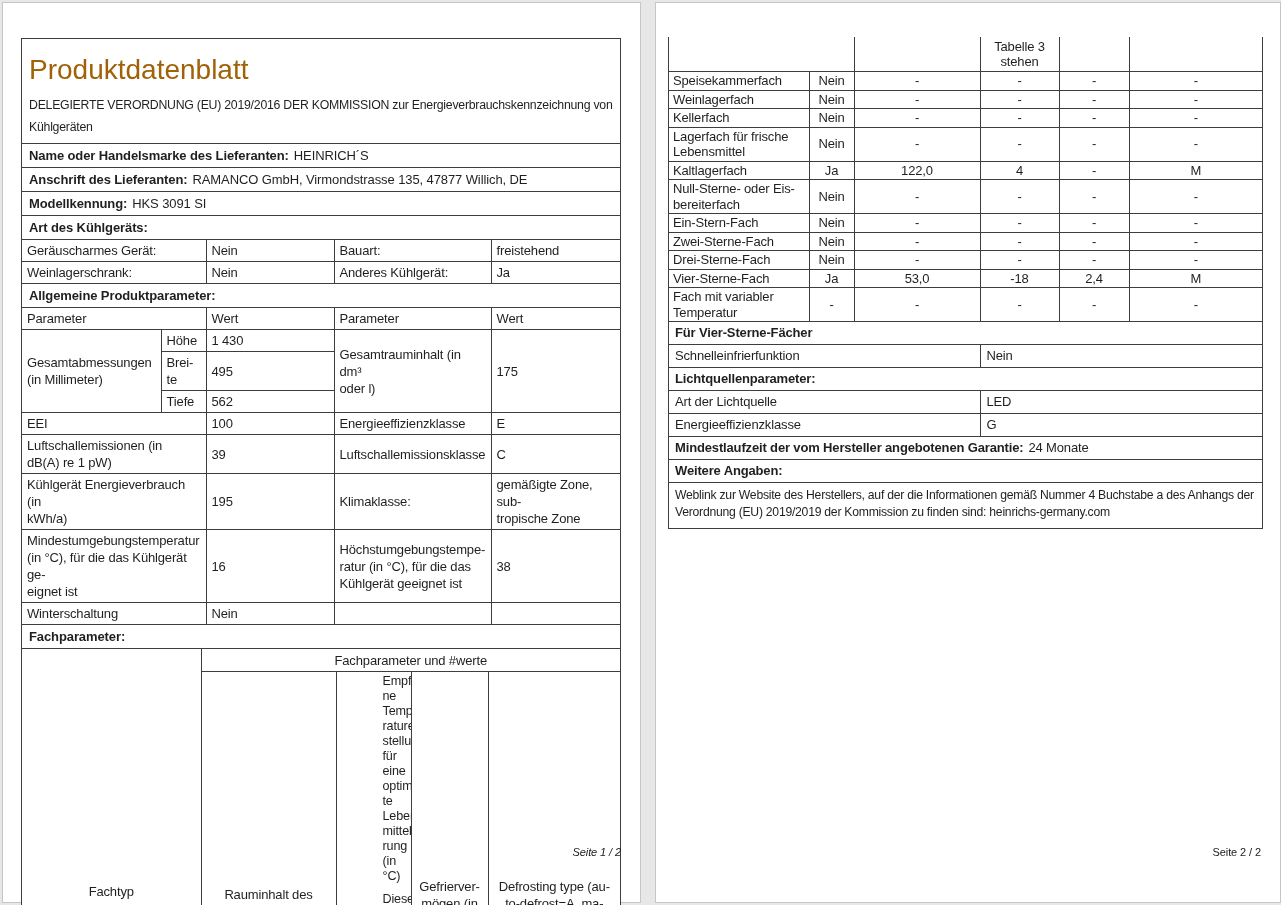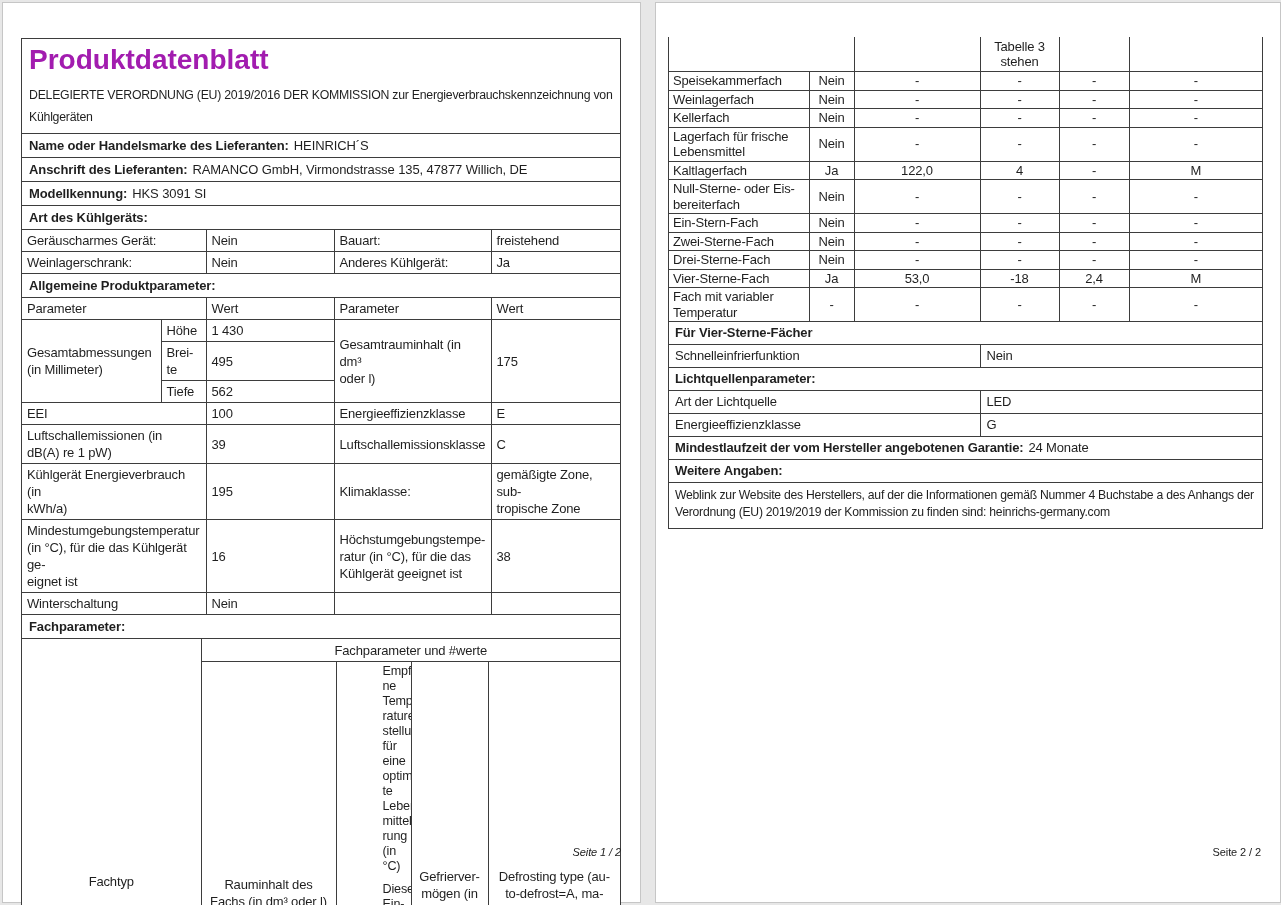--- a/index.html
+++ b/index.html
@@ -10,21 +10,21 @@
   #page2{left:655px;width:626px;}
   .content{position:absolute;box-sizing:border-box;background:#fff;}
   #p1c{left:18px;top:35px;width:600px;border:1px solid #3d3d3d;border-bottom:none;}
   #p2c{left:12px;top:34px;width:595px;border:1px solid #3d3d3d;border-top:none;}
 
   .sec{border-bottom:1px solid #3d3d3d;padding:3px 7px;font-size:13px;line-height:17px;letter-spacing:-0.1px;}
   .sec.nopad{padding:0;}
   .sec.nob{border-bottom:none;}
   .b{font-weight:bold;}
   .val{margin-left:5px;}
-  h1.title{font-size:28px;line-height:34px;margin:1px 0 3px 0;color:#a21caf;font-weight:bold;letter-spacing:0;}
+  h1.title{font-size:28px;line-height:34px;margin:11px 0 3px 0;color:#a16207;font-weight:normal;letter-spacing:0;}
   .sub{font-size:12.3px;line-height:22px;letter-spacing:-0.25px;margin:7px 0 2px 0;max-width:585px;}
 
   table{width:100%;border-collapse:collapse;border:1px hidden;table-layout:fixed;}
   td{border:1px solid #3d3d3d;padding:2px 5px;font-size:13px;line-height:17px;
      vertical-align:middle;letter-spacing:-0.15px;overflow:hidden;}
   .pre{white-space:pre-line;margin-left:44px;}
   .ctr{text-align:left;}
 
   .fach td{text-align:center;}
   .fach .span-row td{height:18px;}

